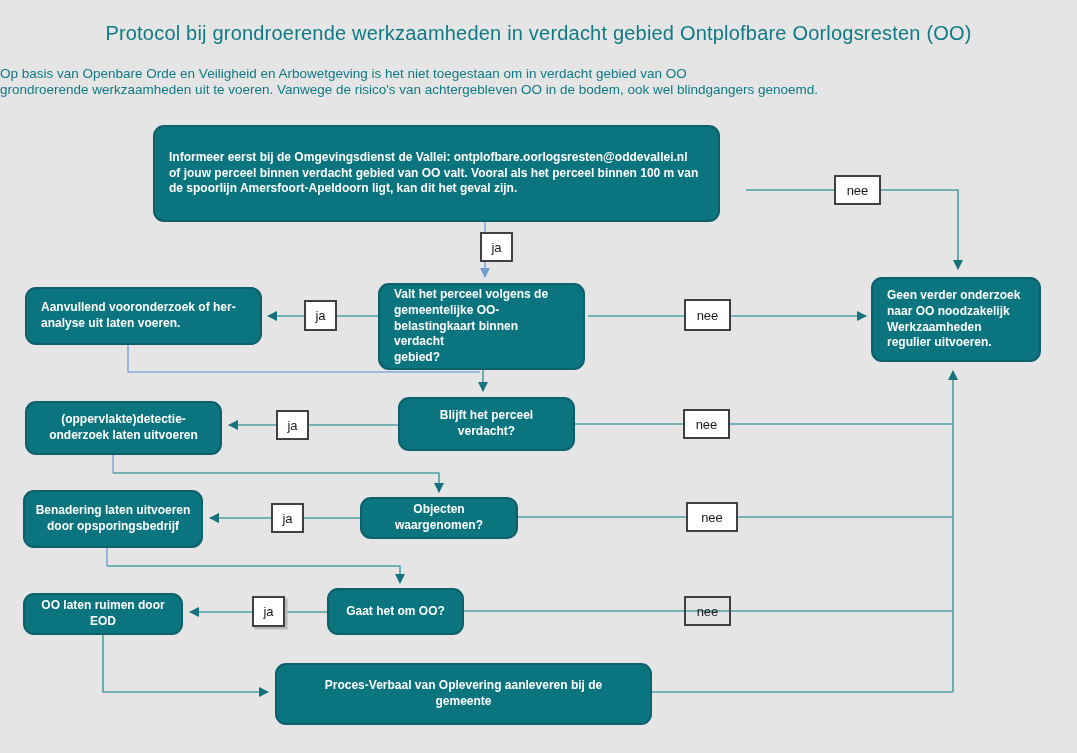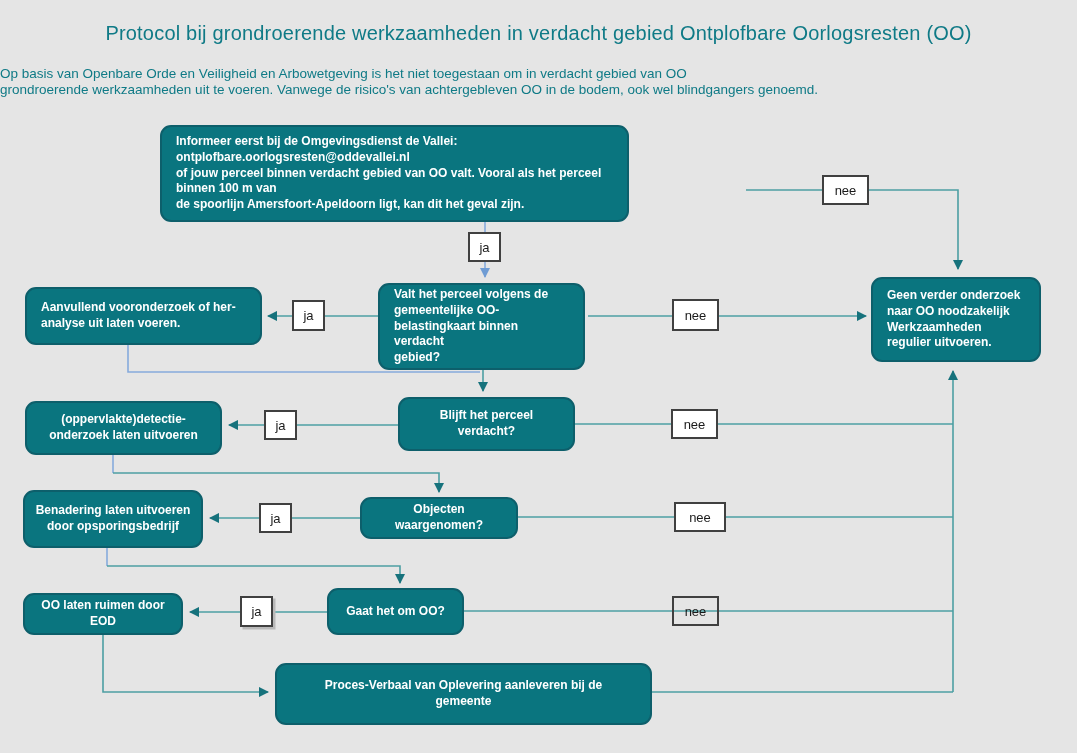--- a/index.html
+++ b/index.html
@@ -12,21 +12,21 @@
   svg.connectors{position:absolute;left:0;top:0;width:1077px;height:753px;}
   .node{position:absolute;background:#0A757F;border:2px solid #0D5F6B;border-radius:11px;
         color:#ffffff;font-weight:bold;font-size:12px;line-height:1.32;
         display:flex;flex-direction:column;justify-content:center;box-sizing:border-box;
         white-space:pre-line;}
   .node.left-al{align-items:flex-start;text-align:left;padding:6px 14px;}
   .node.center-al{align-items:center;text-align:center;padding:4px 8px;}
   .node .q{display:block;width:100%;text-align:center;}
   .lbl{position:absolute;background:#ffffff;border:2px solid #404040;box-sizing:border-box;
        display:flex;align-items:center;justify-content:center;
-       font-size:13px;color:#1a1a1a;}
+       font-size:13px;color:#1a1a1a;margin-left:12px;}
   .lbl.transparent{background:transparent;}
   .lbl.shadow{box-shadow:2.5px 2.5px 0 #b9b9b9;}
 </style>
 </head>
 <body>
 
 <div class="stage">
 
   <div class="title">Protocol bij grondroerende werkzaamheden in verdacht gebied Ontplofbare Oorlogsresten (OO)</div>
   <div class="subtitle">Op basis van Openbare Orde en Veiligheid en Arbowetgeving is het niet toegestaan om in verdacht gebied van OO
@@ -57,21 +57,21 @@
       <path stroke="#86ABDC" d="M107 548 V566"></path>
       <path stroke="#4D9FA3" marker-end="url(#arr-teal)" d="M107 566 H400 V583"></path>
       <path stroke="#4D9FA3" marker-end="url(#arr-teal)" d="M327 612 H190"></path>
       <path stroke="#4D9FA3" d="M464 611 H953"></path>
       <path stroke="#4D9FA3" marker-end="url(#arr-teal)" d="M103 635 V692 H268"></path>
       <path stroke="#4D9FA3" d="M652 692 H953"></path>
       <path stroke="#4D9FA3" marker-end="url(#arr-teal)" d="M953 692 V371"></path>
     </g>
   </svg>
 
-  <div class="node left-al" style="left:153px;top:125px;width:469px;height:97px;margin-left:7px;">
+  <div class="node left-al" style="left:153px;top:125px;width:567px;height:97px;">
     <span>Informeer eerst bij de Omgevingsdienst de Vallei: ontplofbare.oorlogsresten@oddevallei.nl
 of jouw perceel binnen verdacht gebied van OO valt. Vooral als het perceel binnen 100 m van
 de spoorlijn Amersfoort-Apeldoorn ligt, kan dit het geval zijn.</span>
   </div>
 
   <div class="node left-al" style="left:378px;top:283px;width:207px;height:87px;">
     <span>Valt het perceel volgens de
 gemeentelijke OO-
 belastingkaart binnen verdacht
 gebied?</span>

